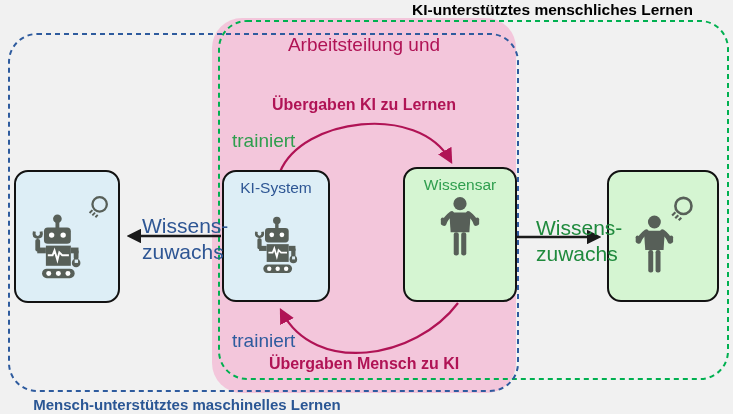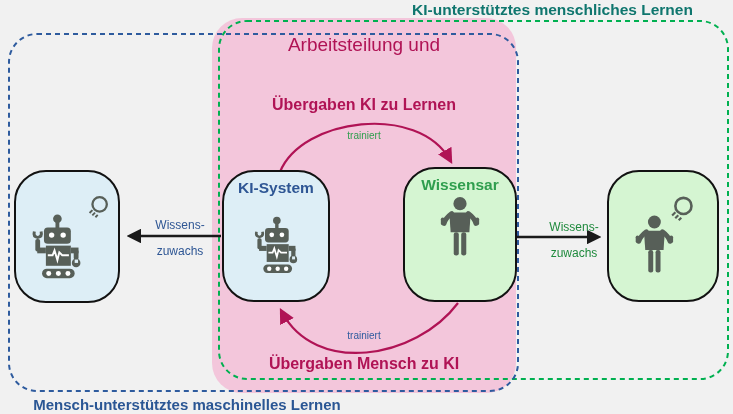--- a/index.html
+++ b/index.html
@@ -7,50 +7,50 @@
   .canvas{
     position:relative;width:733px;height:414px;background:#f1f1f1;overflow:hidden;
     font-family:"Liberation Sans",sans-serif;
   }
   .pink-panel{
     position:absolute;left:212px;top:18px;width:304px;height:375px;
     background:#f3c6db;border-radius:30px;
   }
   svg.overlay{position:absolute;left:0;top:0;width:733px;height:414px;pointer-events:none;}
   .heading{position:absolute;font-weight:700;}
-  .heading.green{left:385px;top:1px;width:335px;text-align:center;font-size:15.5px;color:#0f766e;}
+  .heading.green{left:385px;top:1px;width:335px;text-align:center;font-size:15.5px;color:#000000;}
   .heading.blue{left:12px;top:396px;width:350px;text-align:center;font-size:15px;color:#2a5694;}
   .panel-title{
     position:absolute;left:232px;top:32px;width:264px;text-align:center;
     color:#b01355;font-weight:400;font-size:19px;line-height:25px;
   }
   .panel-title span{display:block;}
   .handover{position:absolute;left:222px;width:284px;text-align:center;color:#b01355;font-weight:700;font-size:16px;}
   .handover.top{top:96px;}
   .handover.bottom{top:355px;}
-  .arc-label{position:absolute;left:232px;width:264px;text-align:center;font-size:10px;}
+  .arc-label{position:absolute;left:232px;width:264px;text-align:left;font-size:19px;}
   .arc-label.top{top:130px;color:#2f9e4e;}
   .arc-label.bottom{top:330px;color:#2e5b9e;}
   .node{
-    position:absolute;border:2.5px solid #121212;border-radius:32px;
-    display:flex;flex-direction:column;align-items:center;font-weight:bold;
+    position:absolute;border:2.5px solid #121212;border-radius:14px;
+    display:flex;flex-direction:column;align-items:center;
   }
   .node.blue{background:#ddeef6;}
   .node.green{background:#d5f5d2;}
   #node-left{left:14px;top:170px;width:106px;height:133px;justify-content:center;}
   #node-ki{left:222px;top:170px;width:108px;height:132px;}
   #node-worker{left:403px;top:167px;width:114px;height:135px;}
   #node-right{left:607px;top:170px;width:112px;height:132px;justify-content:center;}
   .node-label{font-size:15.5px;line-height:19px;margin-top:6px;text-align:center;}
   .node-label.blue-text{color:#2e5694;}
   .node-label.green-text{color:#2f9e4e;}
   .node-label span{display:block;}
   .icon-gap{margin-top:12px;}
   .icon-gap-sm{margin-top:2px;}
-  .arrow-label{position:absolute;font-size:12px;line-height:15px;text-align:center;width:100px;padding-left:24px;}
+  .arrow-label{position:absolute;font-size:21px;line-height:15px;text-align:center;width:100px;padding-left:24px;}
   .arrow-label.blue-text{color:#2e5694;}
   .arrow-label.green-text{color:#1f8a3d;}
   #lbl-left-1{left:118px;top:218px;}
   #lbl-left-2{left:118px;top:244px;}
   #lbl-right-1{left:512px;top:220px;}
   #lbl-right-2{left:512px;top:246px;}
 </style>
 </head>
 <body>
 

